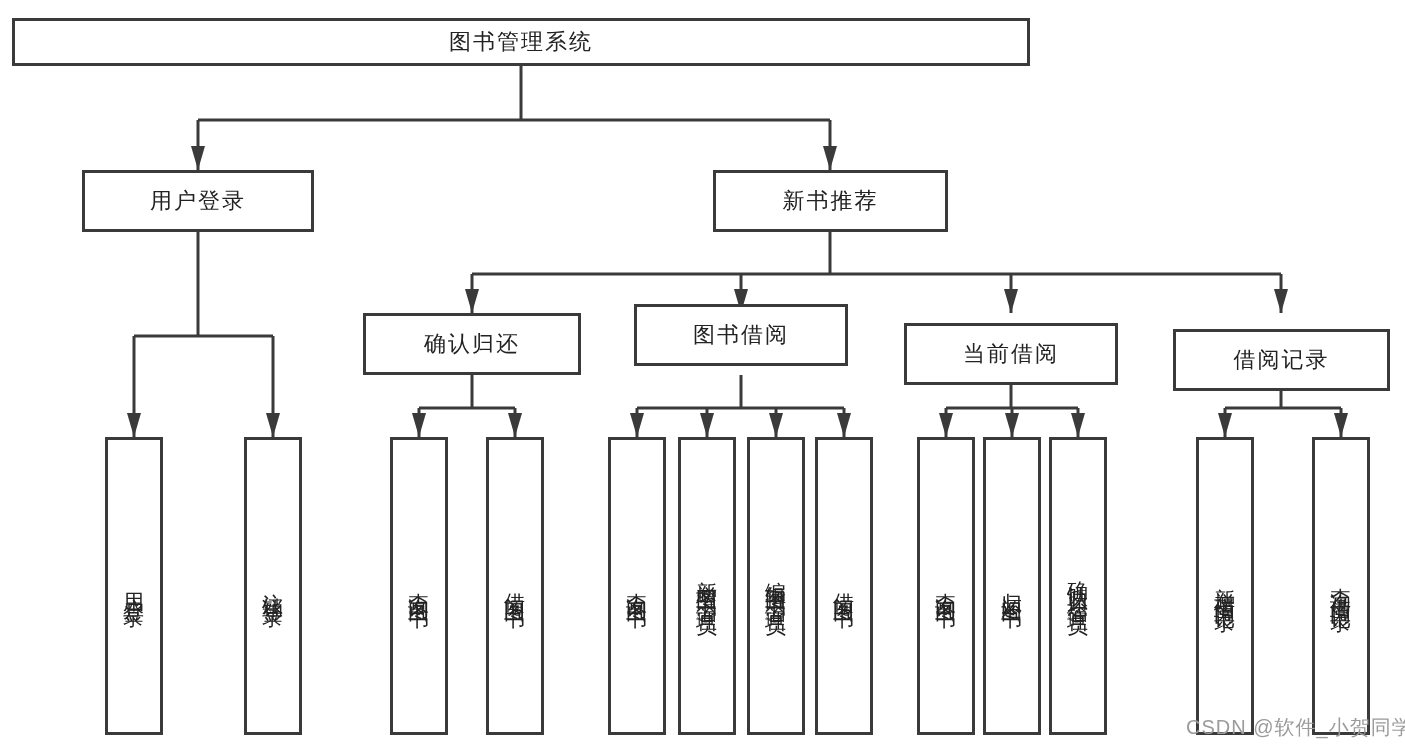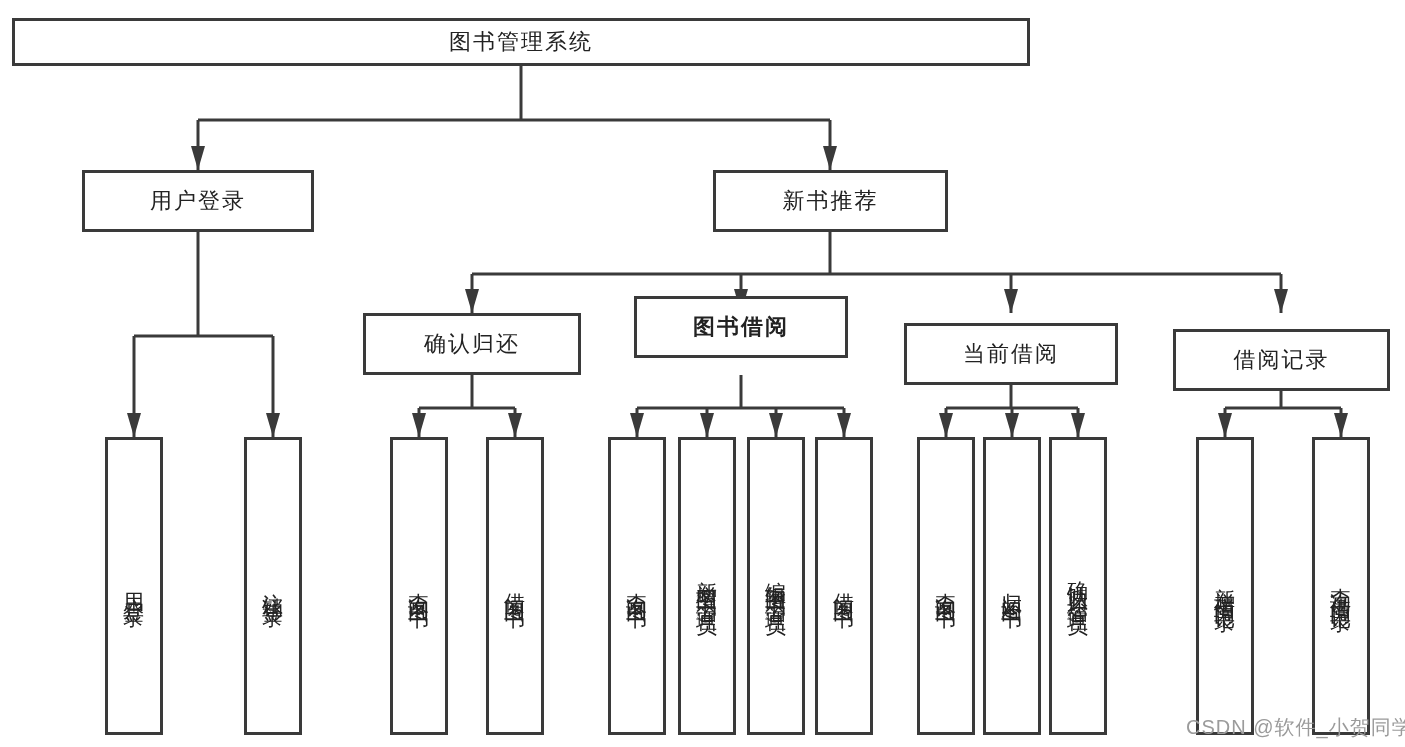--- a/index.html
+++ b/index.html
@@ -133,21 +133,21 @@
   <div class="node h" style="left:82px; top:170px; width:232px; height:62px;">
     <span class="lbl">用户登录</span>
   </div>
   <div class="node h" style="left:713px; top:170px; width:235px; height:62px;">
     <span class="lbl">新书推荐</span>
   </div>
 
   <div class="node h" style="left:363px; top:313px; width:218px; height:62px;">
     <span class="lbl">确认归还</span>
   </div>
-  <div class="node h" style="left:634px; top:296px; width:214px; height:62px;font-weight:bold;">
+  <div class="node h" style="left:634px; top:304px; width:214px; height:62px;">
     <span class="lbl">图书借阅</span>
   </div>
   <div class="node h" style="left:904px; top:323px; width:214px; height:62px;">
     <span class="lbl">当前借阅</span>
   </div>
   <div class="node h" style="left:1173px; top:329px; width:217px; height:62px;">
     <span class="lbl">借阅记录</span>
   </div>
 
   <div class="node v" style="left:105px; top:437px; width:58px; height:298px;">

